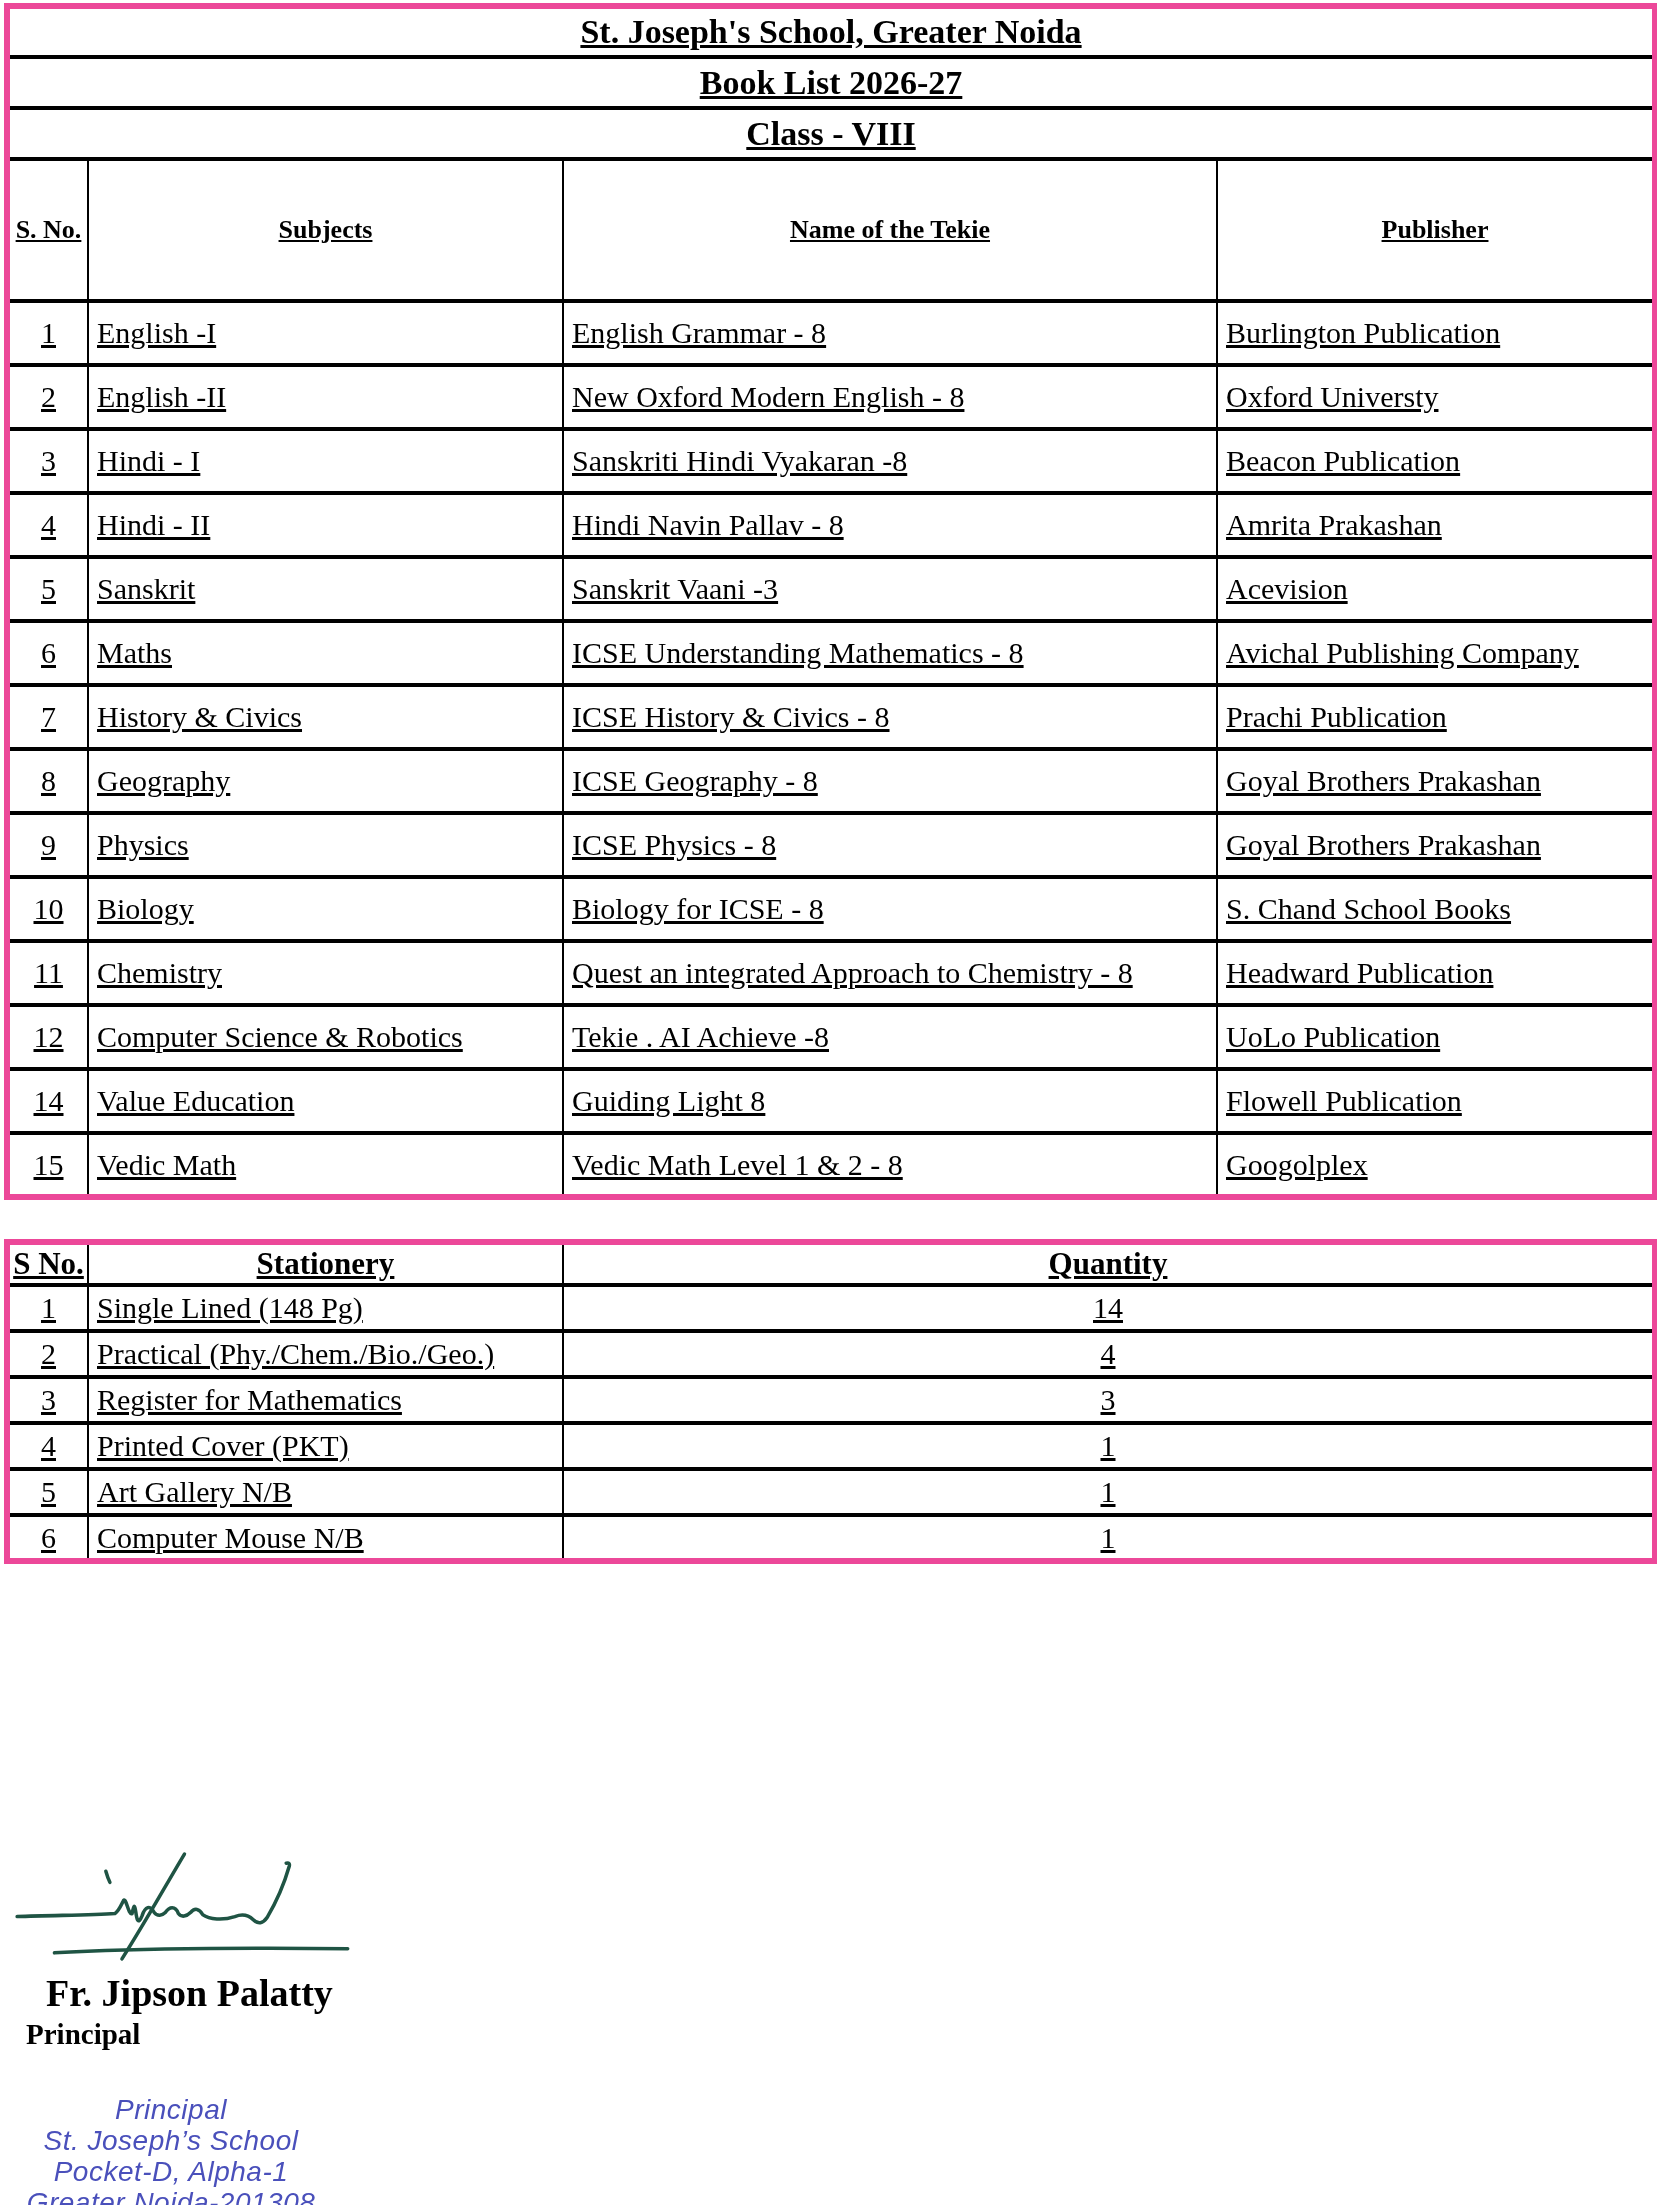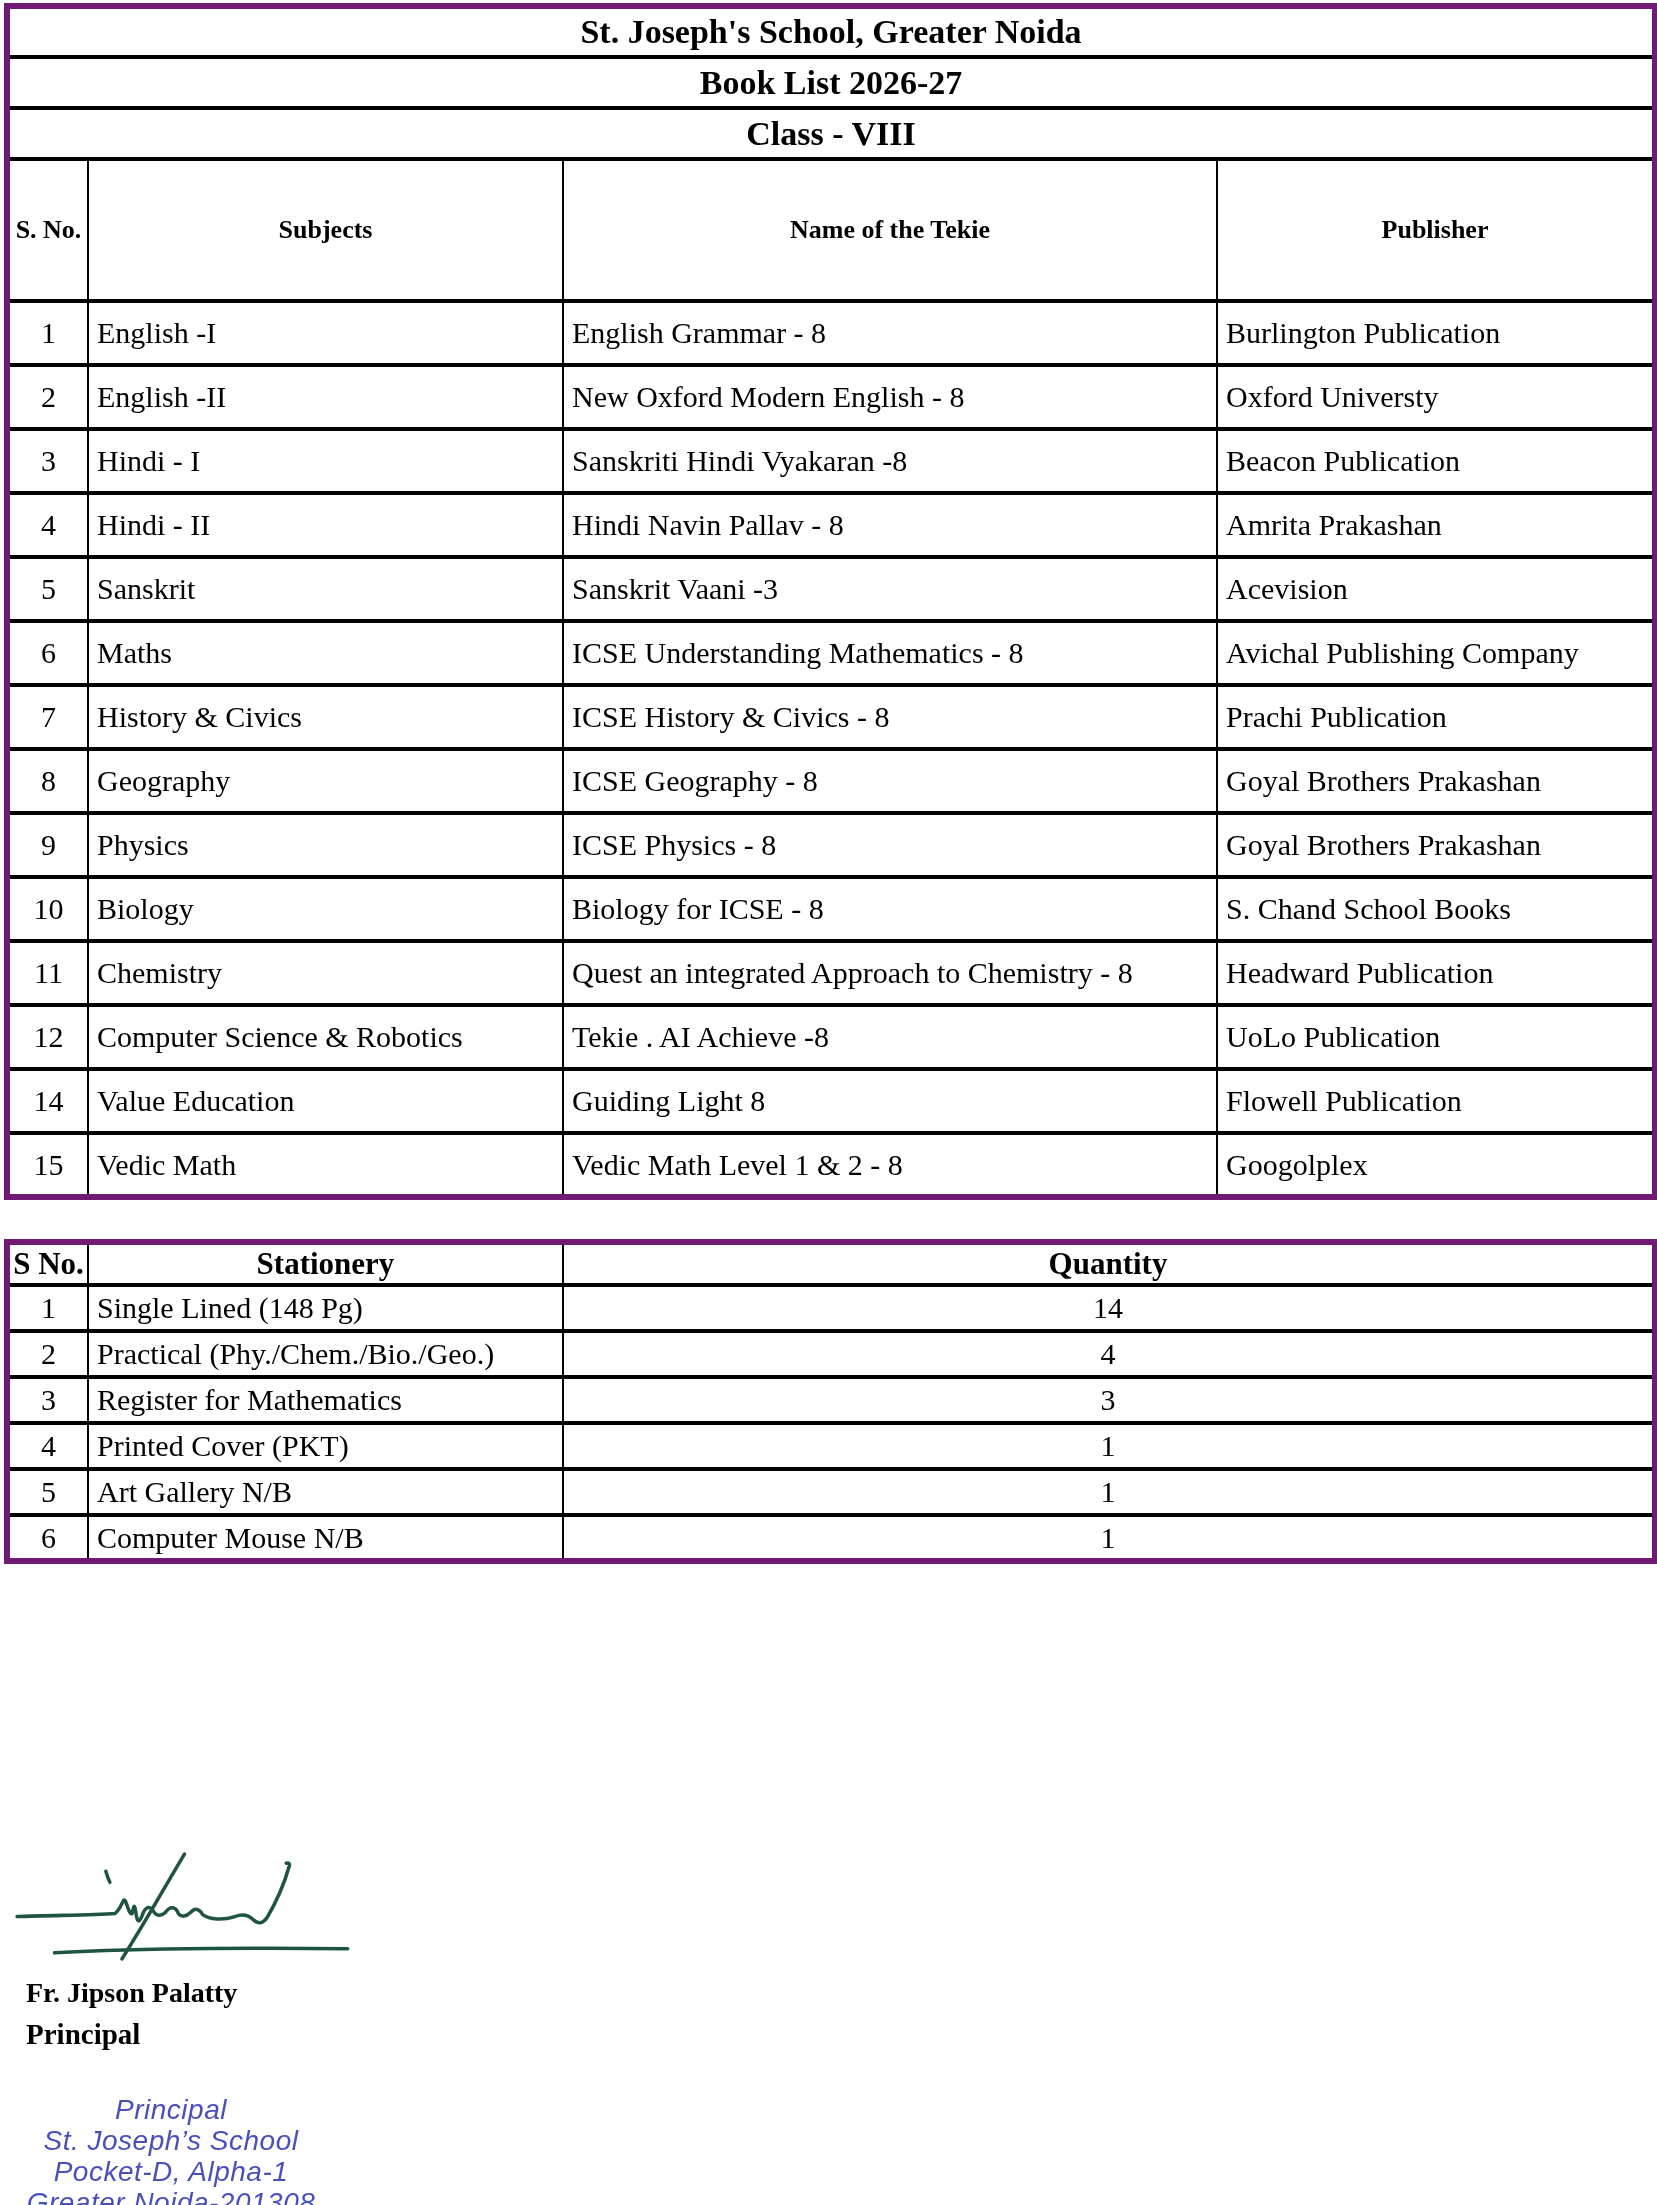--- a/index.html
+++ b/index.html
@@ -13,21 +13,22 @@
   }
   .doc {
     position: absolute;
     left: 4px; top: 3px;
     width: 1647px;
   }
   table {
     border-collapse: collapse;
     table-layout: fixed;
     width: 1647px;
-    border: 6px solid #701a75;
+    border: 6px solid #ec4899;
+    text-decoration: underline;
   }
   td {
     border: 2.5px solid #000;
     border-top-width: 4.5px;
     border-bottom-width: 4.5px;
     overflow: hidden;
     white-space: nowrap;
     vertical-align: middle;
     box-sizing: border-box;
   }
@@ -60,23 +61,24 @@
     position: absolute;
     left: 15px; top: 1840px;
     width: 353px; height: 131px;
   }
   .principal-block {
     position: absolute;
     left: 26px; top: 1975px;
     width: 454px;
   }
   .principal-name {
-    font-size: 28px;
+    font-size: 38px;
     font-weight: bold;
     line-height: 36px;
+    margin-left: 20px;
   }
   .principal-title {
     font-size: 29px;
     font-weight: bold;
     line-height: 35px;
     margin-top: 6px;
   }
   .stamp-block {
     position: absolute;
     left: 7px; top: 2094px;

